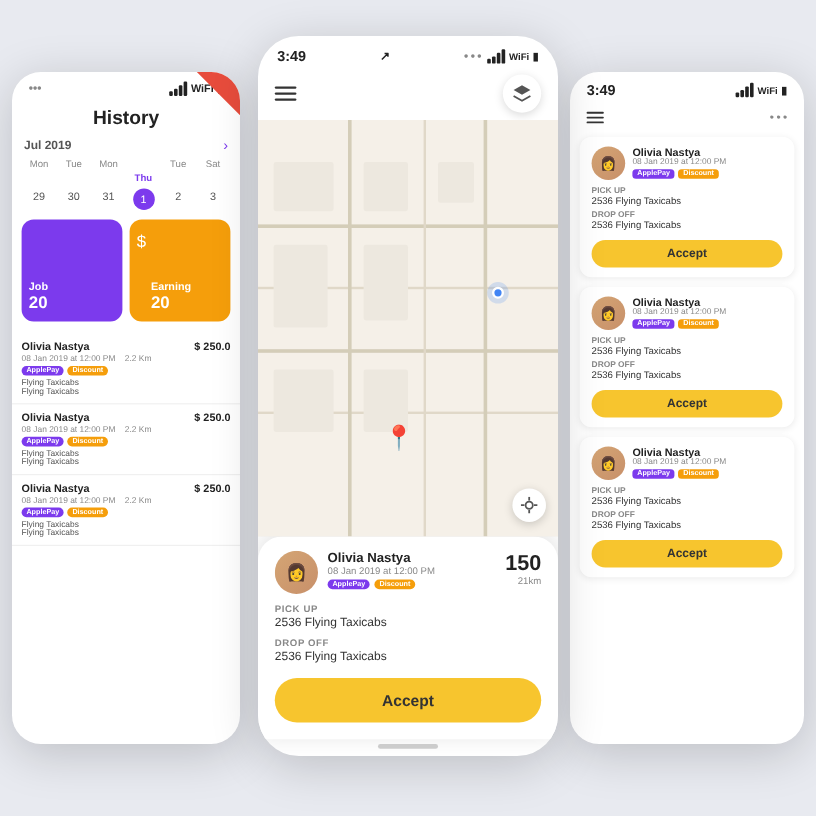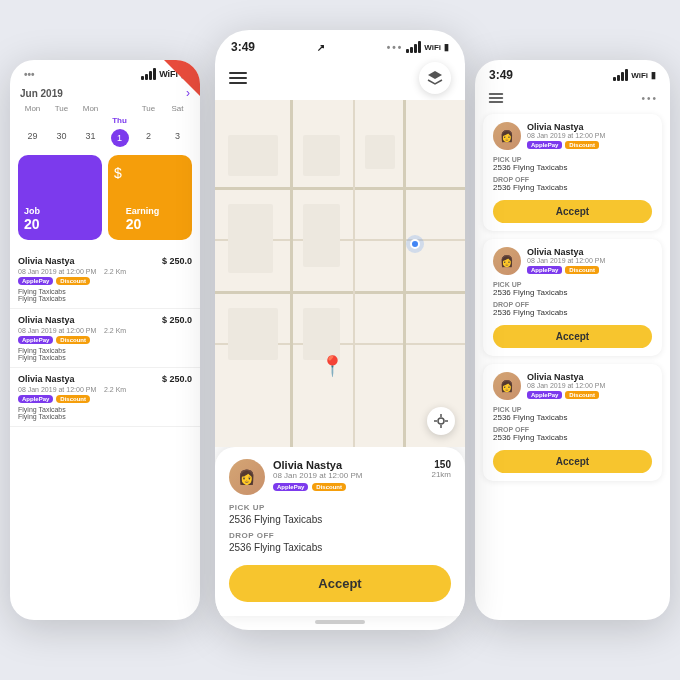--- a/index.html
+++ b/index.html
@@ -325,21 +325,21 @@
       display: flex;
       align-items: center;
       justify-content: center;
       font-size: 14px;
     }
     .trip-card-info { flex: 1; }
     .trip-card-name { font-weight: 700; font-size: 11px; color: #222; }
     .trip-card-date { font-size: 8px; color: #888; margin-bottom: 3px; }
     .trip-card-tags { display: flex; gap: 4px; }
     .trip-card-dist { text-align: right; }
-    .dist-number { font-weight: 700; font-size: 10px; color: #222; }
+    .dist-number { font-weight: 700; font-size: 18px; color: #222; }
     .dist-unit { font-size: 8px; color: #888; }
 
     .trip-section-label {
       font-size: 8px;
       color: #888;
       font-weight: 600;
       letter-spacing: 0.5px;
       margin-bottom: 2px;
       margin-top: 6px;
     }
@@ -444,23 +444,26 @@
             <span style="height:4px;"></span>
             <span style="height:6px;"></span>
             <span style="height:9px;"></span>
             <span style="height:12px;"></span>
           </div>
           <span style="font-size:9px;">WiFi</span>
           <span style="font-size:9px;">▮</span>
         </div>
       </div>
 
+      <div class="left-header">
+        <span>History</span>
+      </div>
 
       <div class="calendar-header">
-        <span class="month">Jun 2019</span>
+        <span class="month">Jul 2019</span>
         <span class="cal-arrow">›</span>
       </div>
 
       <div class="calendar-days-header">
         <span>Mon</span>
         <span>Tue</span>
         <span>Mon</span>
         <span style="color:#7c3aed; font-weight:700;margin-top:12px;">Thu</span>
         <span>Tue</span>
         <span>Sat</span>

